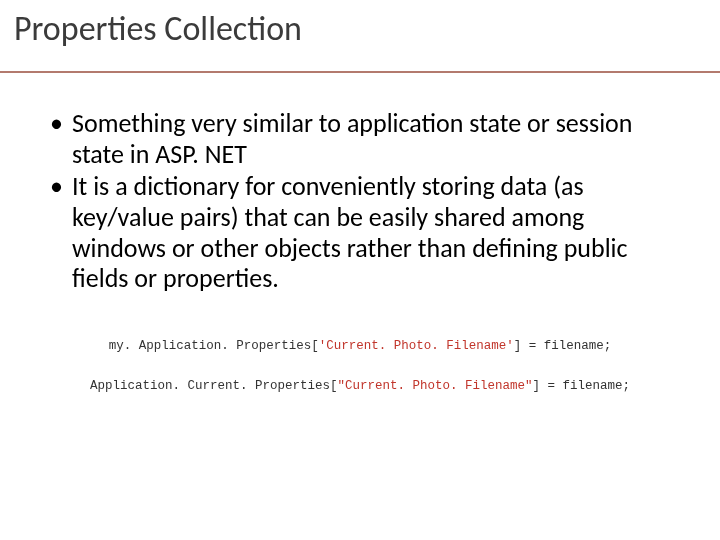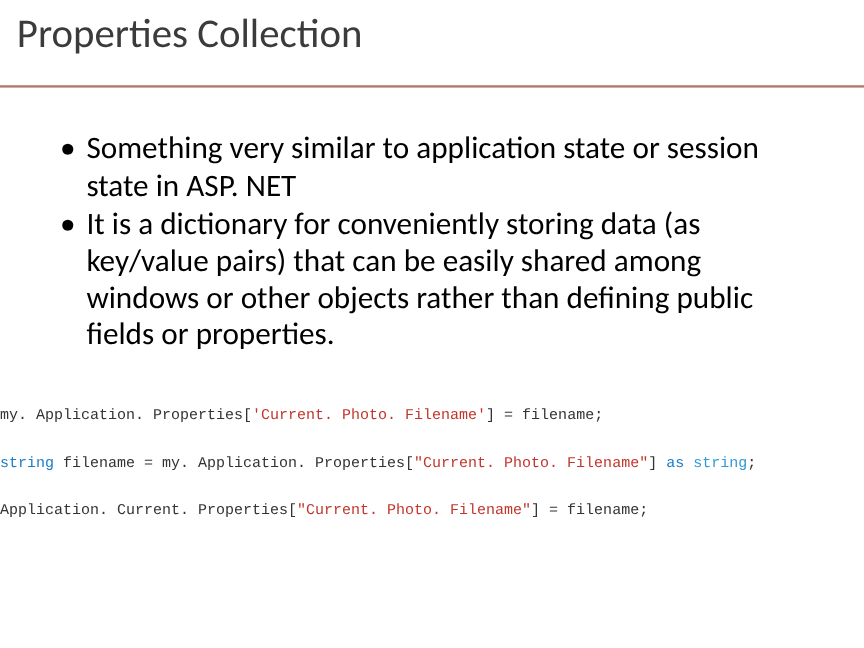--- a/index.html
+++ b/index.html
@@ -64,20 +64,21 @@
     position: absolute;
     left: 0;
     right: 0;
     top: 338px;
     font-family: Consolas, "Courier New", monospace;
     font-size: 12.5px;
     line-height: 1.4;
   }
   .code-line {
     white-space: pre;
+    text-align: center;
     margin-bottom: 22px;
   }
   .kw   { color: #1a7dc7; }
   .type { color: #319ad6; }
   .str  { color: #c1352b; }
   .plain{ color: #333; }
 </style>
 </head>
 <body>
 
@@ -91,19 +92,18 @@
     <ul class="bullets">
       <li>Something very similar to application state or session state in ASP. NET</li>
       <li>It is a dictionary for conveniently storing data (as key/value pairs) that can be easily shared among windows or other objects rather than defining public fields or properties.</li>
     </ul>
   </div>
 
   <div class="code-area">
 
     <div class="code-line"><span class="plain">my. Application. Properties[</span><span class="str">'Current. Photo. Filename'</span><span class="plain">] = filename;</span></div>
 
-    <div class="code-line"><span class="kw">string</span><span class="plain"> filename = my. Application. Properties[</span><span class="str">"Current. Photo. Filename"</span><span class="plain">] </span><span class="kw">as</span><span class="plain"> </span><span class="type">string</span><span class="plain">;</span></div>
 
     <div class="code-line"><span class="plain">Application. Current. Properties[</span><span class="str">"Current. Photo. Filename"</span><span class="plain">] = filename;</span></div>
 
   </div>
 
 </div>
 
 </body></html>

